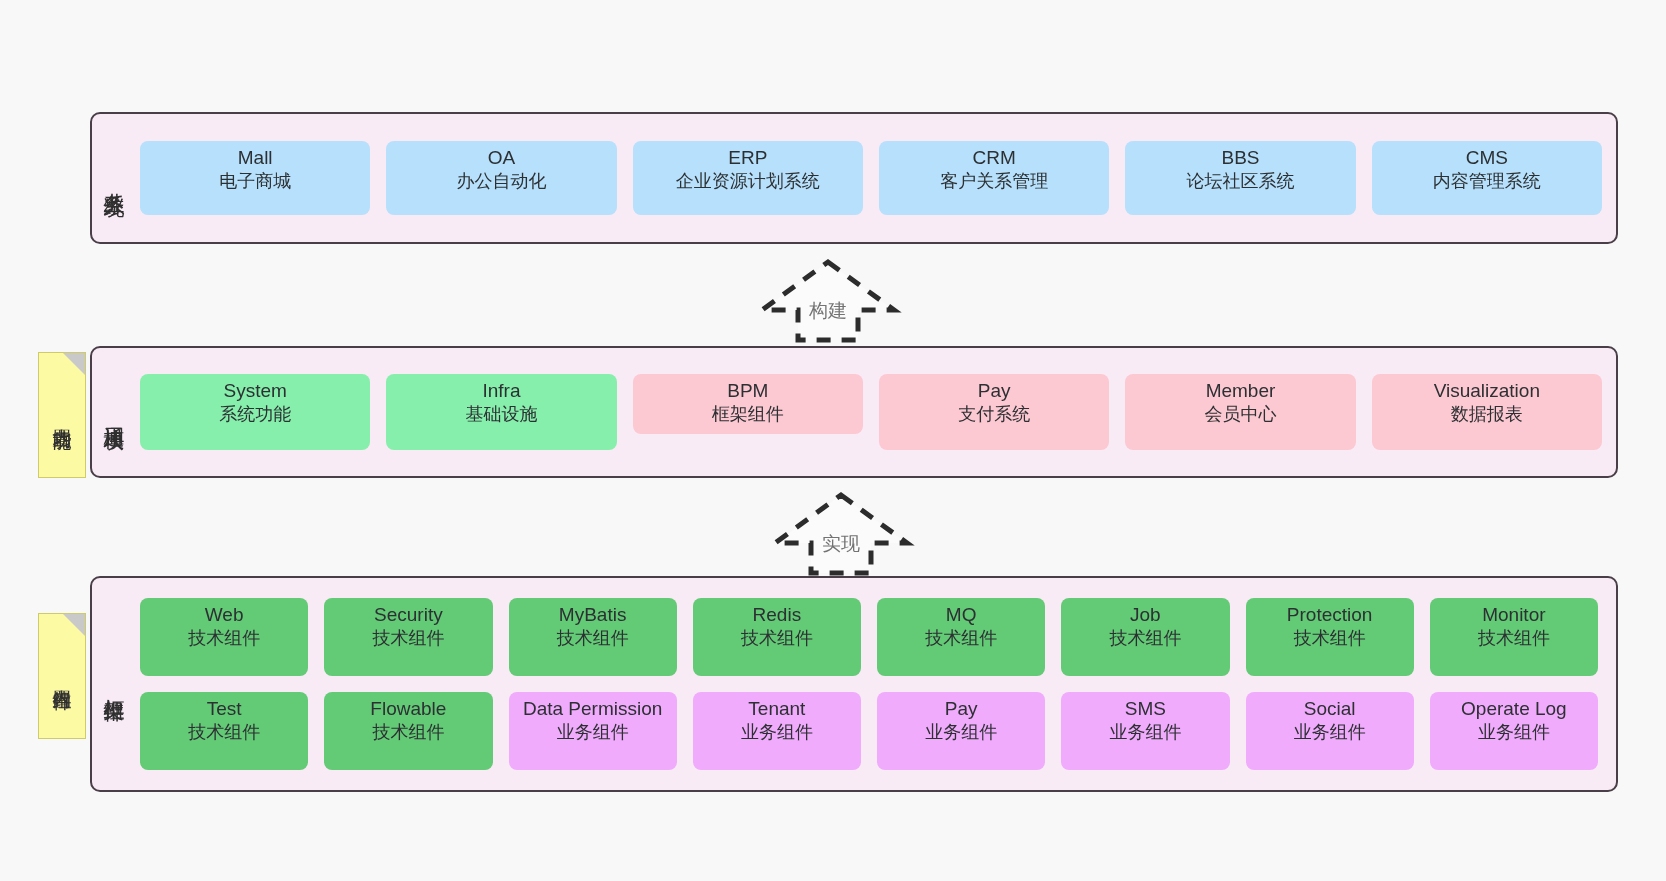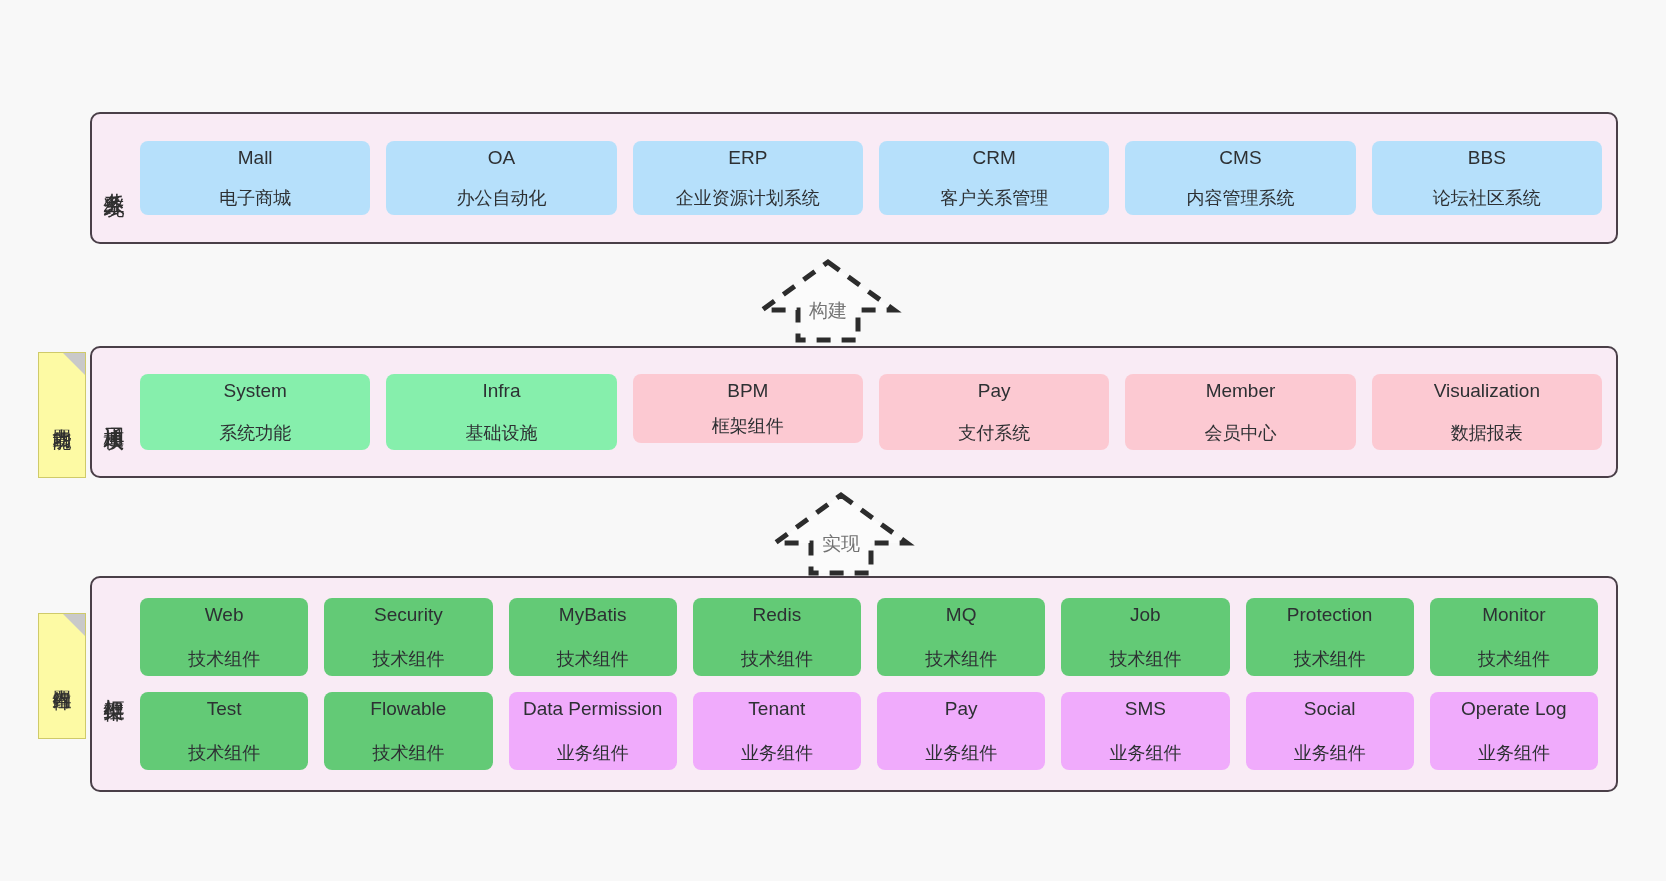--- a/index.html
+++ b/index.html
@@ -58,21 +58,21 @@
     gap: 16px;
     align-items: stretch;
   }
 
   .cell {
     flex: 1 1 0;
     border-radius: 8px;
     display: flex;
     flex-direction: column;
     align-items: center;
-    justify-content: space-between;
+    justify-content: flex-start;
     text-align: center;
     color: #2d3033;
     font-size: 19px;
     line-height: 1.32;
     padding: 4px 6px;
   }
   .cell .en { white-space: normal; }
   .cell .cn { font-size: 18px; }
 
   
@@ -147,26 +147,26 @@
         </div>
         <div class="cell c-blue" style="height:74px;">
           <span class="en">ERP</span>
           <span class="cn">企业资源计划系统</span>
         </div>
         <div class="cell c-blue" style="height:74px;">
           <span class="en">CRM</span>
           <span class="cn">客户关系管理</span>
         </div>
         <div class="cell c-blue" style="height:74px;">
+          <span class="en">BBS</span>
+          <span class="cn">论坛社区系统</span>
+        </div>
+        <div class="cell c-blue" style="height:74px;">
           <span class="en">CMS</span>
           <span class="cn">内容管理系统</span>
-        </div>
-        <div class="cell c-blue" style="height:74px;">
-          <span class="en">BBS</span>
-          <span class="cn">论坛社区系统</span>
         </div>
       </div>
     </div>
   </div>
 
   <div class="connector" id="connector-build" style="left:758px; top:258px; width:140px; height:84px;">
     <svg width="140" height="84" viewBox="0 0 140 84" aria-hidden="true">
       <path class="arrow-path" d="M70 4 L136 52 L100 52 L100 82 L40 82 L40 52 L4 52 Z"></path>
     </svg>
     <div class="connector-label" style="top:40px;">构建</div>
@@ -182,21 +182,21 @@
     <div class="layer-body">
       <div class="row">
         <div class="cell c-red" style="height:76px;">
           <span class="en">System</span>
           <span class="cn">系统功能</span>
         </div>
         <div class="cell c-red" style="height:76px;">
           <span class="en">Infra</span>
           <span class="cn">基础设施</span>
         </div>
-        <div class="cell c-pink" style="height:69px;">
+        <div class="cell c-pink" style="height:60px;">
           <span class="en">BPM</span>
           <span class="cn">框架组件</span>
         </div>
         <div class="cell c-pink" style="height:76px;">
           <span class="en">Pay</span>
           <span class="cn">支付系统</span>
         </div>
         <div class="cell c-pink" style="height:76px;">
           <span class="en">Member</span>
           <span class="cn">会员中心</span>

